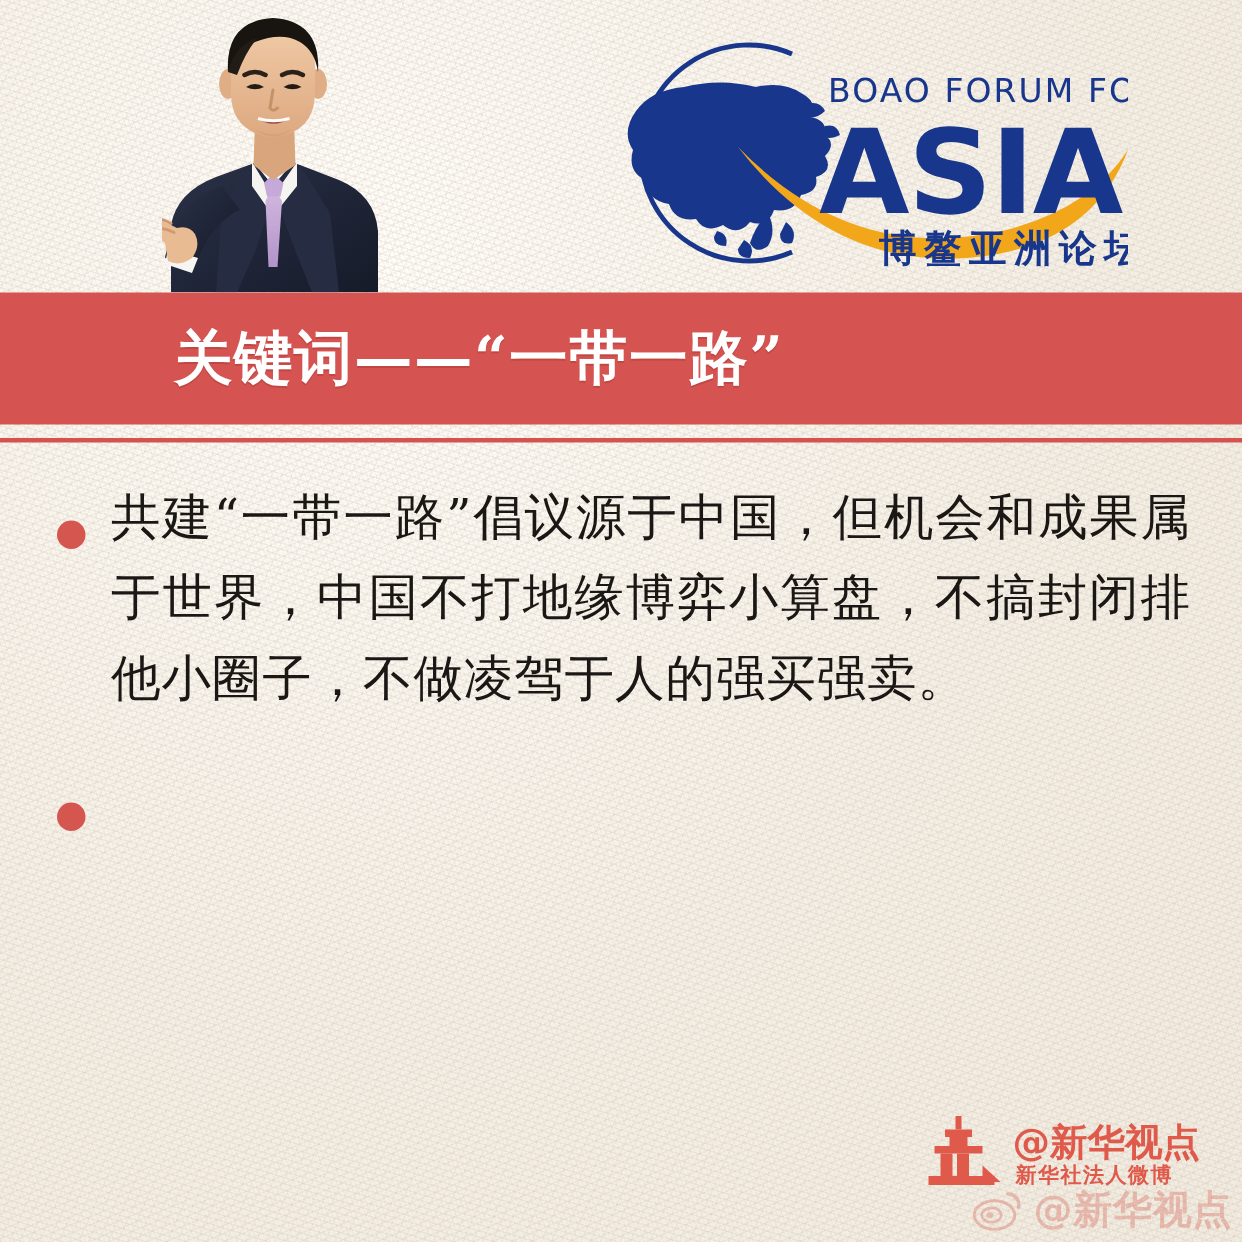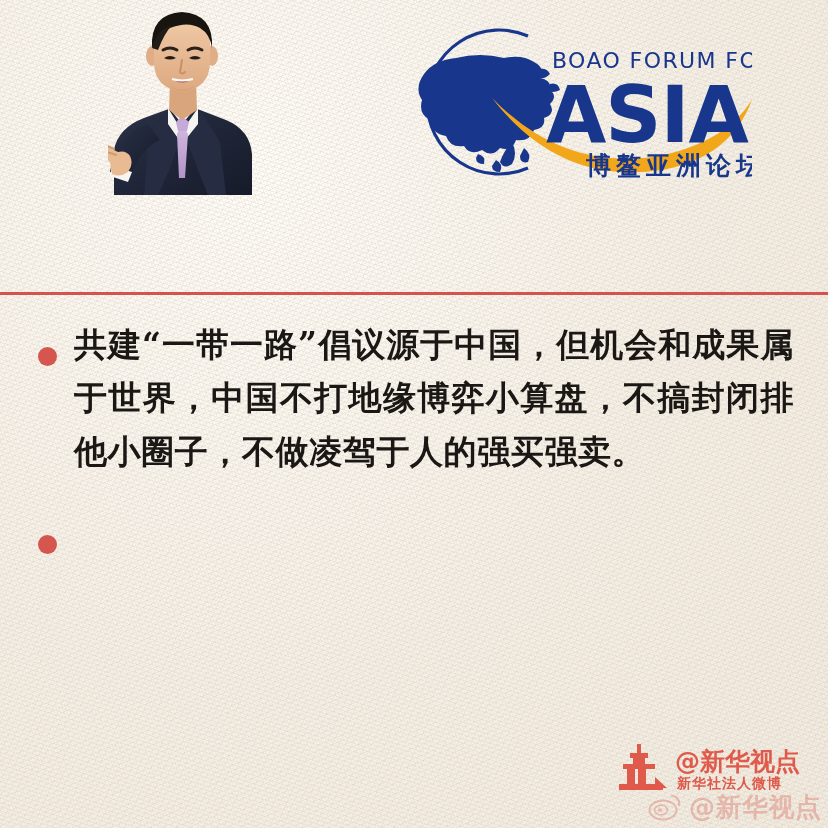--- a/index.html
+++ b/index.html
@@ -129,21 +129,21 @@
     top: 29px;
     width: 19px;
     height: 19px;
     border-radius: 50%;
     background: #d4564f;
   }
   .bullet-text {
     display: block;
     font-family: "DejaVu Serif", "Liberation Serif", serif;
     font-size: 33px;
-    font-weight: 700;
+    font-weight: 400;
     color: #1a1714;
     line-height: 1.62;
     letter-spacing: 0.6px;
     text-align: justify;
     text-justify: inter-character;
   }
 
   
   .xinhua-logo {
     position: absolute;
@@ -273,20 +273,23 @@
 
         <text x="152" y="46" fill="#17368c" font-family="DejaVu Sans, Liberation Sans, sans-serif" font-size="22" font-weight="400" letter-spacing="1.4">BOAO FORUM FOR</text>
 
         <text x="146" y="120" fill="#17368c" font-family="DejaVu Sans, Liberation Sans, sans-serif" font-size="78" font-weight="700" letter-spacing="-1">ASIA</text>
 
         <text x="186" y="152" fill="#17368c" font-family="DejaVu Serif, Liberation Serif, serif" font-size="25" font-weight="700" letter-spacing="5">博鳌亚洲论坛</text>
       </svg>
     </div>
   </div>
 
+  <div class="title-banner">
+    <span class="title-text">关键词——“一带一路”</span>
+  </div>
   <div class="banner-rule"></div>
 
   <div class="content">
 
     <div class="bullet-row">
       <span class="bullet-dot"></span>
       <span class="bullet-text">共建“一带一路”倡议源于中国，但机会和成果属于世界，中国不打地缘博弈小算盘，不搞封闭排他小圈子，不做凌驾于人的强买强卖。</span>
     </div>
 
     <div class="bullet-row">

